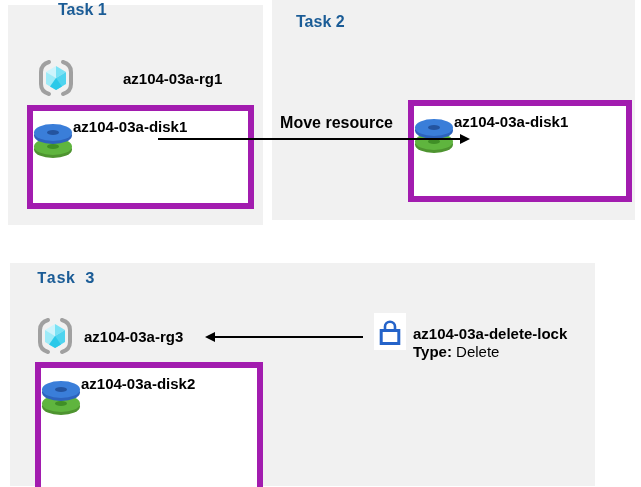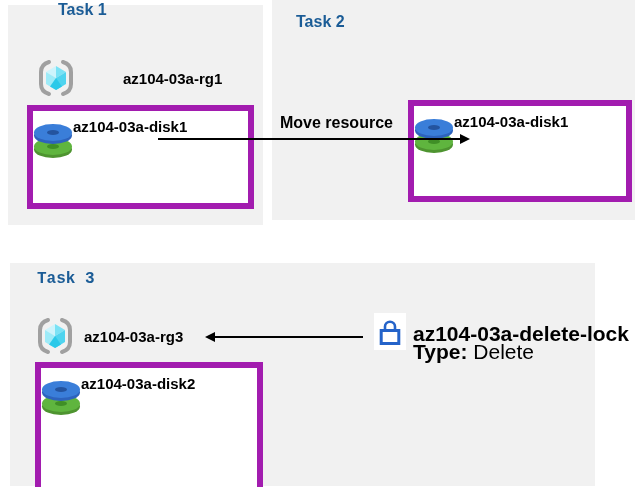--- a/index.html
+++ b/index.html
@@ -24,23 +24,23 @@
   .disk-icon .green-top{top:14px;background:#5fb53e;}
   .disk-icon .hole{position:absolute;width:12px;height:5px;left:14px;border-radius:50%;}
   .disk-icon .hole-blue{top:6px;background:#24549f;}
   .disk-icon .hole-green{top:20px;background:#3f8f26;}
   .disk-label{font-size:15px;font-weight:700;margin-top:7px;white-space:nowrap;}
   .h-line{position:absolute;height:2px;background:#000;}
   .arrow-right{position:absolute;width:0;height:0;border-top:5px solid transparent;
     border-bottom:5px solid transparent;border-left:10px solid #000;}
   .arrow-left{position:absolute;width:0;height:0;border-top:5px solid transparent;
     border-bottom:5px solid transparent;border-right:10px solid #000;}
-  .move-label{position:absolute;font-size:16px;font-weight:700;text-align:left;white-space:nowrap;}
+  .move-label{position:absolute;font-size:16px;font-weight:700;text-align:right;white-space:nowrap;}
   .lock-tile{position:absolute;background:#ffffff;display:flex;align-items:center;justify-content:center;}
-  .lock-text{position:absolute;font-size:21px;line-height:18px;white-space:nowrap;}
+  .lock-text{position:absolute;font-size:15px;line-height:18px;white-space:nowrap;}
   .lock-name{font-weight:700;}
   .type-label{font-weight:700;}
   .type-value{font-weight:400;}
 </style>
 </head>
 <body>
 
 <svg width="0" height="0" style="position:absolute">
   <defs>
     <g id="rg-cube">

